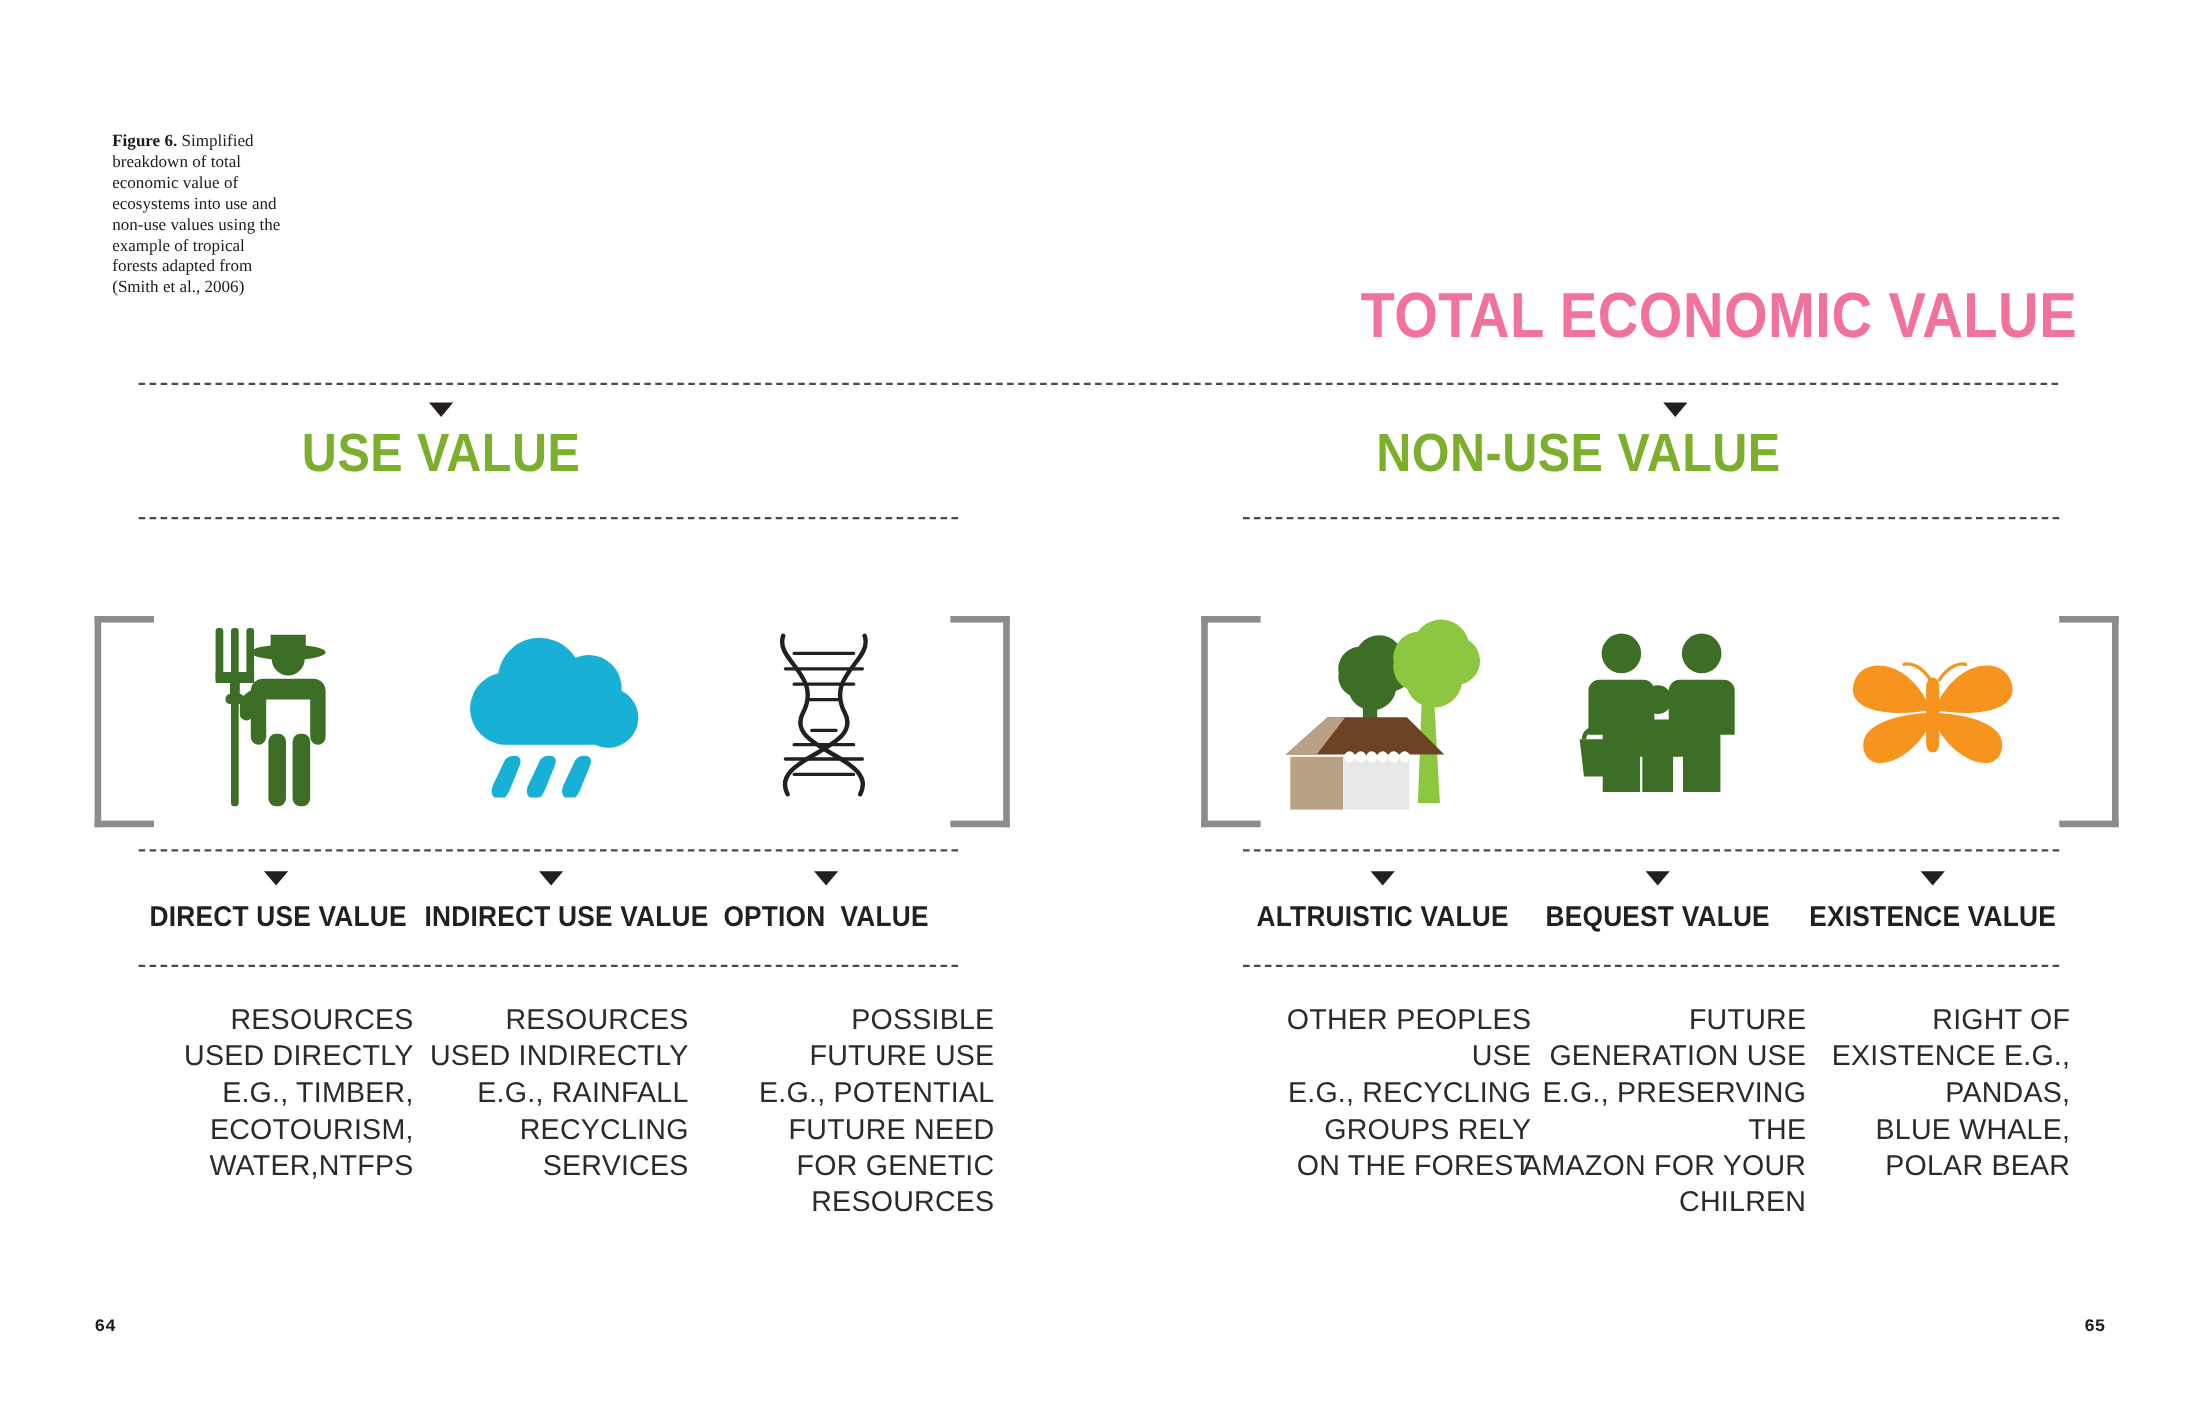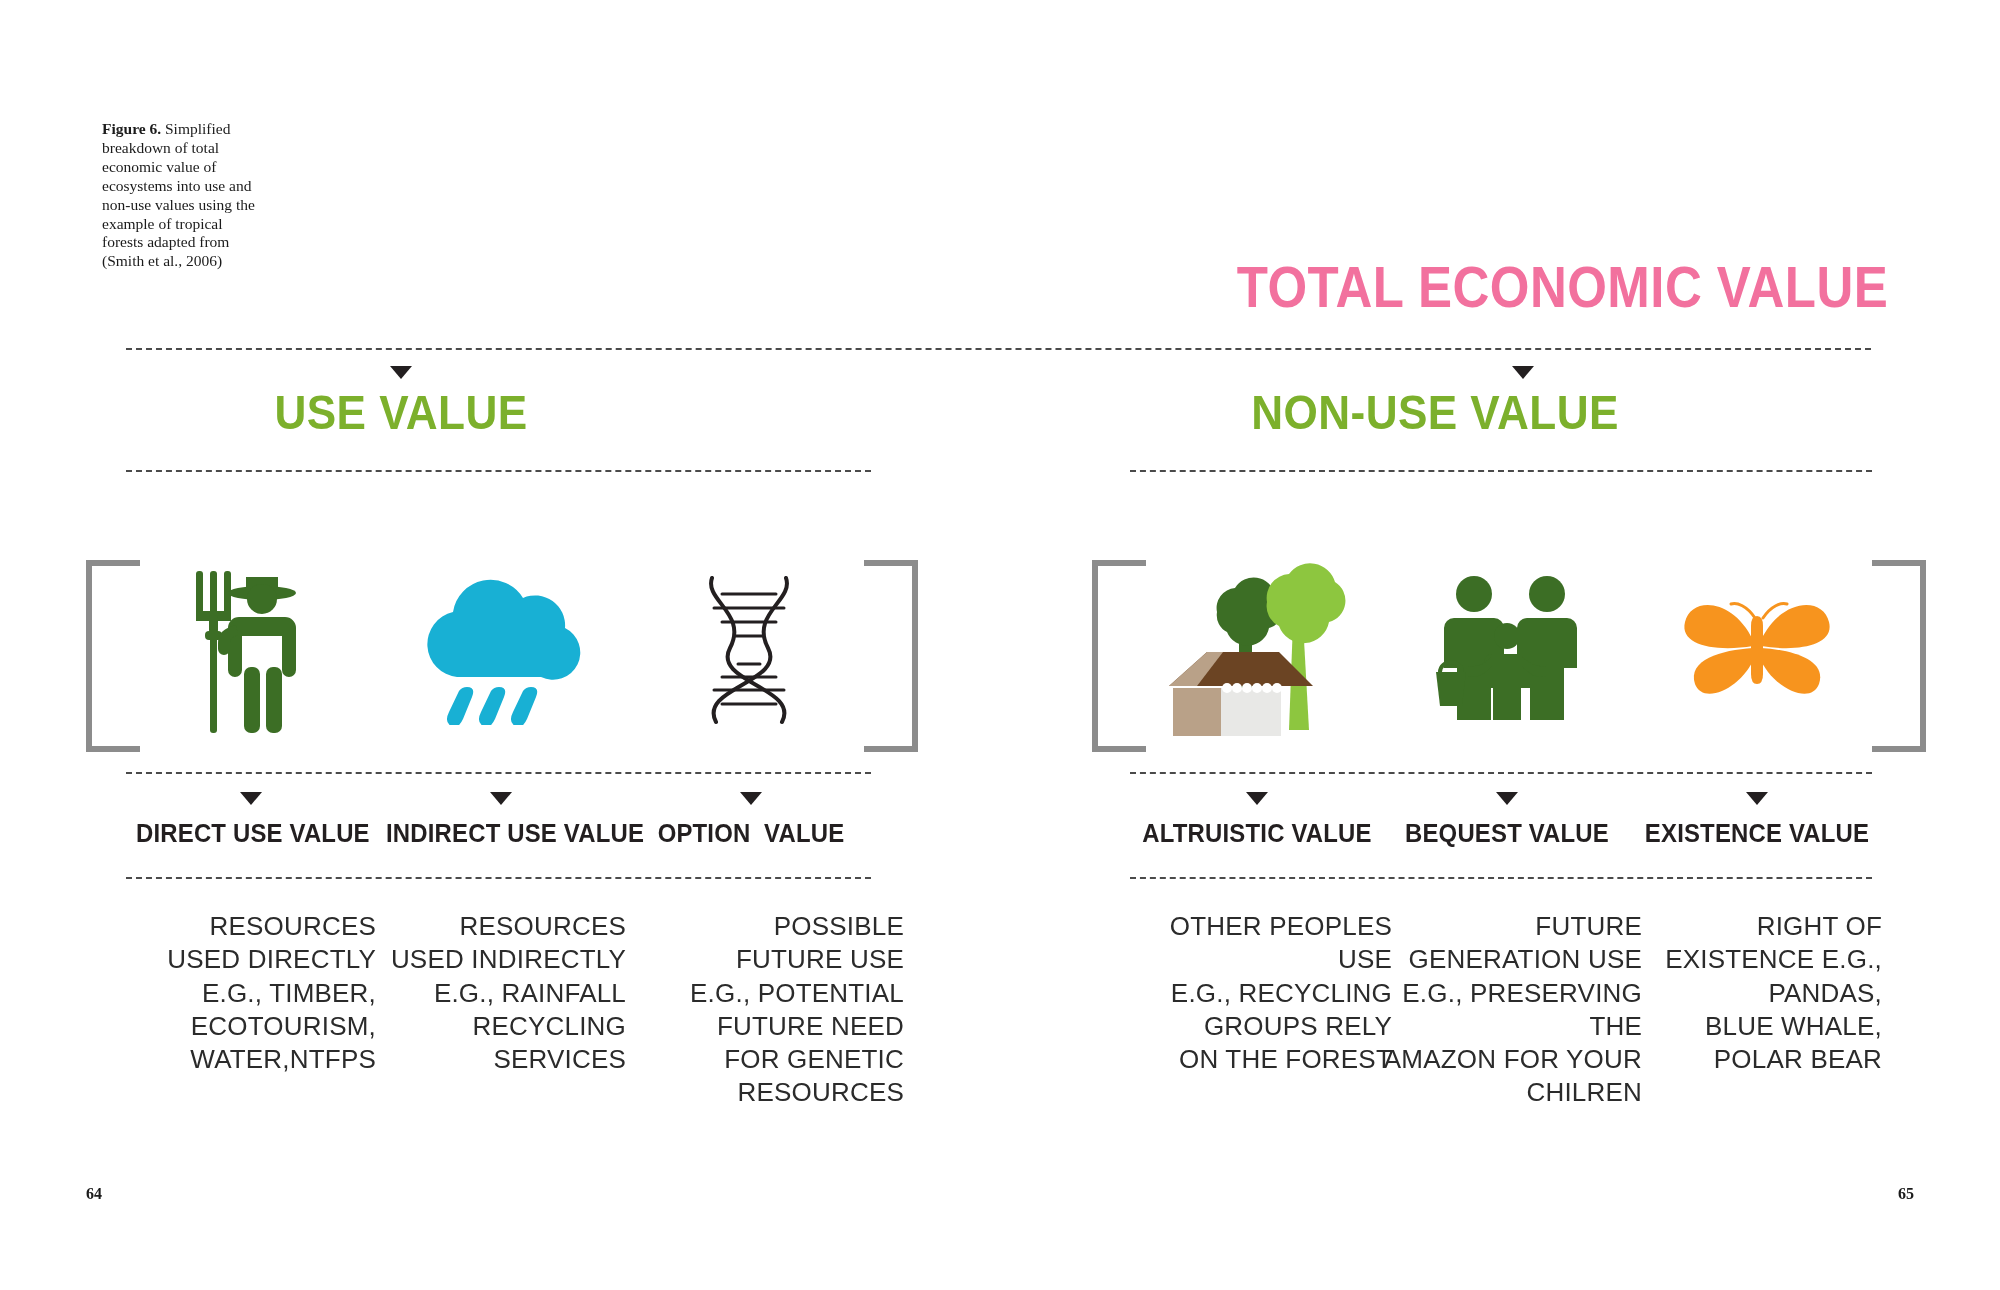--- a/index.html
+++ b/index.html
@@ -25,22 +25,22 @@
     font-size: 15.5px;
     line-height: 1.22;
     color: #1b1b1b;
     margin-top: 40px;
   }
   .caption .figlabel { font-weight: bold; }
 
   
   .folio {
     position: absolute;
-    bottom: 87px;
-    font-family: Liberation Serif, serif;
+    bottom: 75px;
+    font-family: Liberation Mono, monospace;
     font-size: 16px;
     font-weight: bold;
     color: #1b1b1b;
   }
   .folio.left  { left: 86px; }
   .folio.right { right: 86px; margin-left: 14px; }
 
   
   .tev-title {
     position: absolute;

